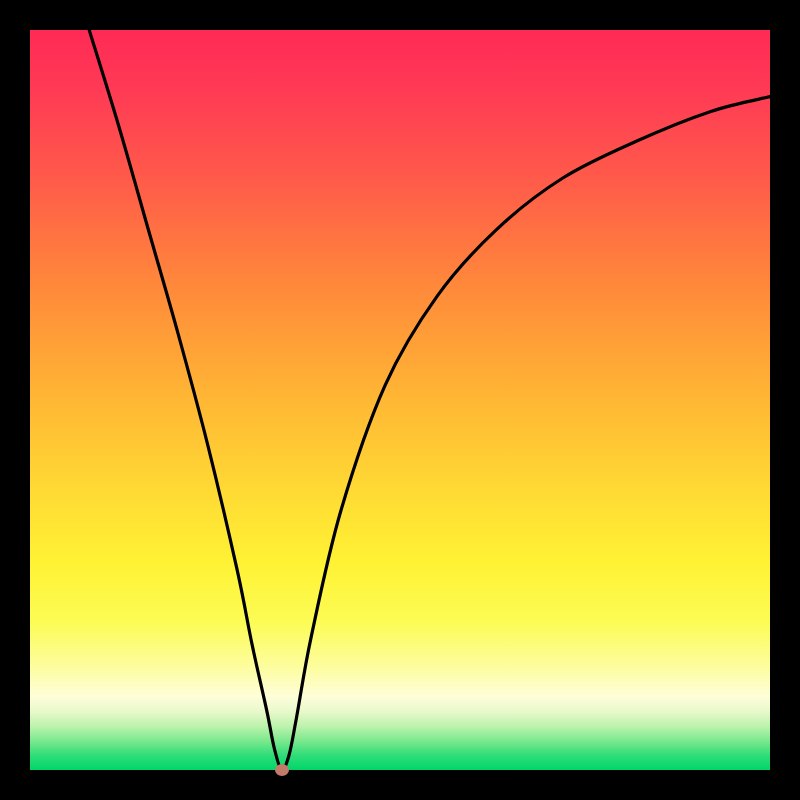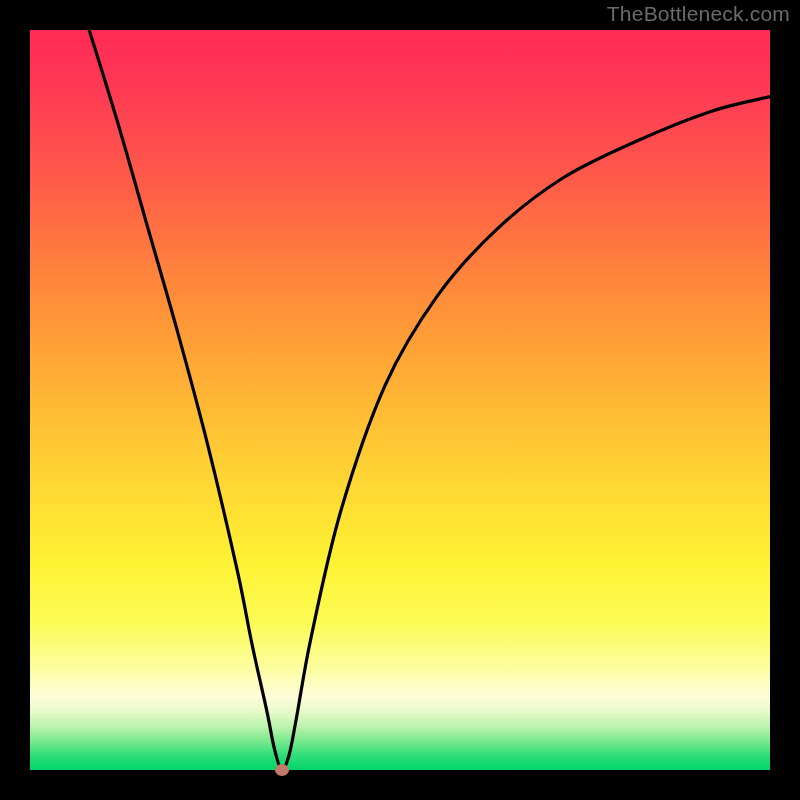--- a/index.html
+++ b/index.html
@@ -71,21 +71,20 @@
     border-radius: 50%;
     background: #c47a6a;
     transform: translate(-50%, -50%);
     pointer-events: none;
   }
 </style>
 </head>
 <body>
 
 <div class="frame">
-  <div class="watermark">TheBottleneck.com</div>
 
   <div class="plot">
     <svg class="curve" viewBox="0 0 740 740" preserveAspectRatio="none">
       <path id="curve-path" fill="none" stroke="#000" stroke-width="3.2" stroke-linecap="round" stroke-linejoin="round" d="M 59.2,0 C 64.13333333333334,16.033333333333342 78.93333333333334,62.900000000000034 88.8,96.20000000000005 C 98.66666666666666,129.50000000000006 108.53333333333333,165.26666666666674 118.4,199.80000000000007 C 128.26666666666668,234.3333333333334 138.13333333333333,267.6333333333334 148,303.40000000000003 C 157.86666666666667,339.1666666666667 167.73333333333332,374.9333333333333 177.6,414.4 C 187.46666666666667,453.8666666666667 199.8,506.90000000000003 207.20000000000002,540.2 C 214.60000000000002,573.5 217.06666666666666,590.7666666666668 222,614.2 C 226.93333333333334,637.6333333333333 233.10000000000002,663.5333333333333 236.8,680.8 C 240.5,698.0666666666666 241.73333333333335,707.9333333333333 244.20000000000002,717.8 C 246.66666666666669,727.6666666666666 249.13333333333335,738.7666666666667 251.60000000000002,740 C 254.0666666666667,741.2333333333333 256.53333333333336,733.8333333333334 259,725.2 C 261.46666666666664,716.5666666666667 262.7,707.9333333333334 266.4,688.2 C 270.09999999999997,668.4666666666667 273.79999999999995,641.3333333333333 281.2,606.8 C 288.6,572.2666666666667 298.4666666666667,522.9333333333333 310.8,481 C 323.1333333333333,439.06666666666666 339.16666666666663,390.96666666666664 355.2,355.2 C 371.23333333333335,319.43333333333334 388.50000000000006,292.29999999999995 407.00000000000006,266.4 C 425.50000000000006,240.5 445.23333333333335,219.5333333333334 466.2,199.80000000000007 C 487.16666666666663,180.06666666666675 509.3666666666666,162.8 532.8,148 C 556.2333333333332,133.2 582.1333333333332,122.10000000000001 606.8,111 C 631.4666666666667,99.89999999999999 658.6,88.79999999999997 680.8000000000001,81.39999999999998 C 703.0000000000001,73.99999999999999 730.1333333333333,69.06666666666668 740,66.60000000000002"></path>
     </svg>
     <div class="min-dot" id="min-dot" style="left: 251.6px; top: 740px; background: rgb(196, 122, 106);"></div>
   </div>
 </div>
 
 </body></html>

